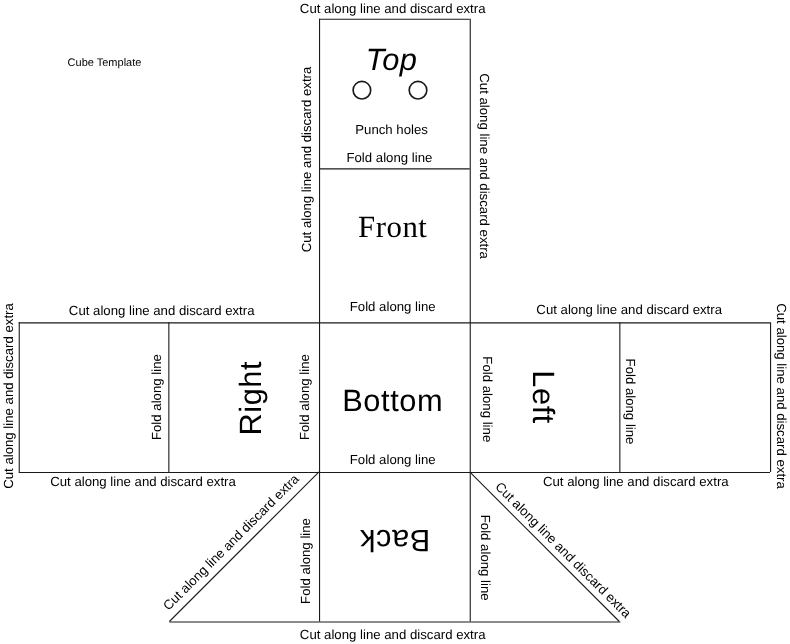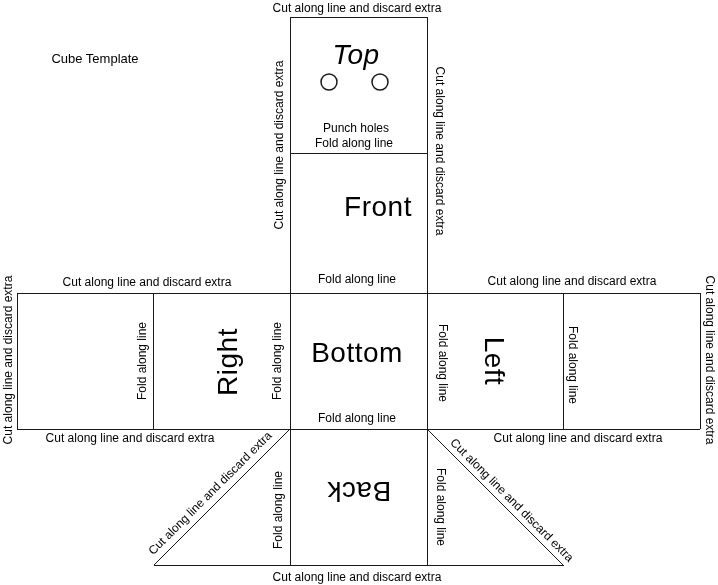--- a/index.html
+++ b/index.html
@@ -23,21 +23,21 @@
   .rotm90 { transform: translate(-50%, -50%) rotate(-90deg); }
   .rot90  { transform: translate(-50%, -50%) rotate(90deg); }
   .rot180 { transform: translate(-50%, -50%) rotate(180deg); }
   .rotm45 { transform: translate(-50%, -50%) rotate(-45deg); }
   .rot45  { transform: translate(-50%, -50%) rotate(45deg); }
   .panel-name {
     font-size: 28px;
     font-weight: 500;
     letter-spacing: 0.5px;
   }
-  .title { font-size: 13px; }
+  .title { font-size: 10px; }
 </style>
 </head>
 <body>
 
 <div id="canvas">
 
   <svg id="lines" width="718" height="585" viewBox="0 0 718 585">
     <g stroke="#1a1a1a" stroke-width="1" fill="none">
 
       <line x1="290" y1="17.5" x2="427" y2="17.5"></line>
@@ -57,27 +57,27 @@
       <line x1="427" y1="429" x2="563" y2="565"></line>
 
       <circle cx="329" cy="82" r="8" stroke-width="1.5"></circle>
       <circle cx="380" cy="82" r="8" stroke-width="1.5"></circle>
     </g>
   </svg>
 
   <div class="lbl title" style="left:95px; top:58px;">Cube Template</div>
 
   <div class="lbl panel-name" style="left:356px; top:55px;font-style:italic;">Top</div>
-  <div class="lbl panel-name" style="left:378px; top:207px;">Front</div>
+  <div class="lbl panel-name" style="left:357px; top:207px;font-family:Liberation Serif, serif;">Front</div>
   <div class="lbl panel-name rotm90" style="left:228px; top:362px;">Right</div>
-  <div class="lbl panel-name" style="left:357px; top:353px;">Bottom</div>
+  <div class="lbl panel-name" style="left:357px; top:365px;">Bottom</div>
   <div class="lbl panel-name rot90" style="left:494px; top:361px;">Left</div>
   <div class="lbl panel-name rot180" style="left:359px; top:491px;">Back</div>
 
-  <div class="lbl" style="left:356px; top:118px;margin-top:10px;">Punch holes</div>
+  <div class="lbl" style="left:356px; top:118px;">Punch holes</div>
 
   <div class="lbl" style="left:357px; top:8px;">Cut along line and discard extra</div>
   <div class="lbl rotm90" style="left:279px; top:145px;">Cut along line and discard extra</div>
   <div class="lbl rot90" style="left:440px; top:151px;">Cut along line and discard extra</div>
   <div class="lbl" style="left:147px; top:282px;">Cut along line and discard extra</div>
   <div class="lbl" style="left:572px; top:281px;">Cut along line and discard extra</div>
   <div class="lbl rotm90" style="left:8px; top:360px;">Cut along line and discard extra</div>
   <div class="lbl rot90" style="left:710px; top:360px;">Cut along line and discard extra</div>
   <div class="lbl" style="left:130px; top:438px;">Cut along line and discard extra</div>
   <div class="lbl" style="left:578px; top:438px;">Cut along line and discard extra</div>

